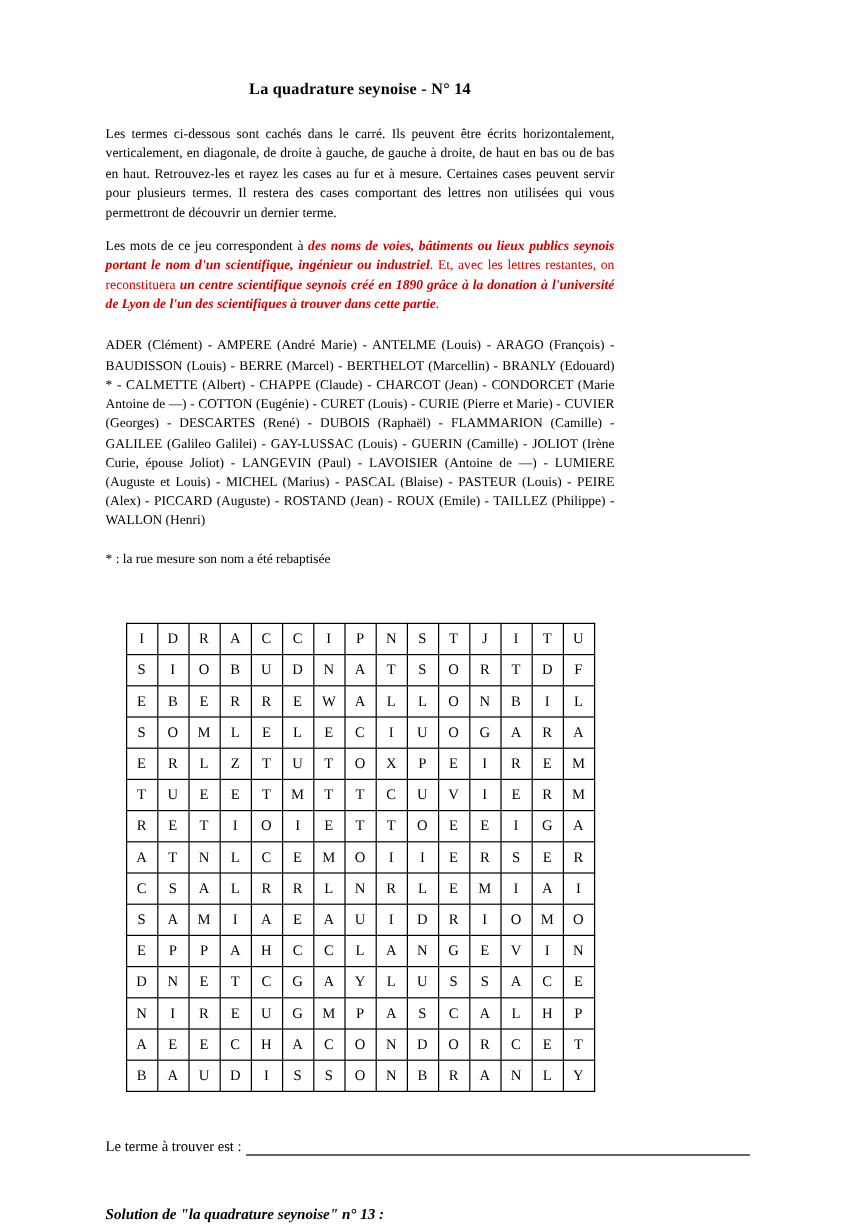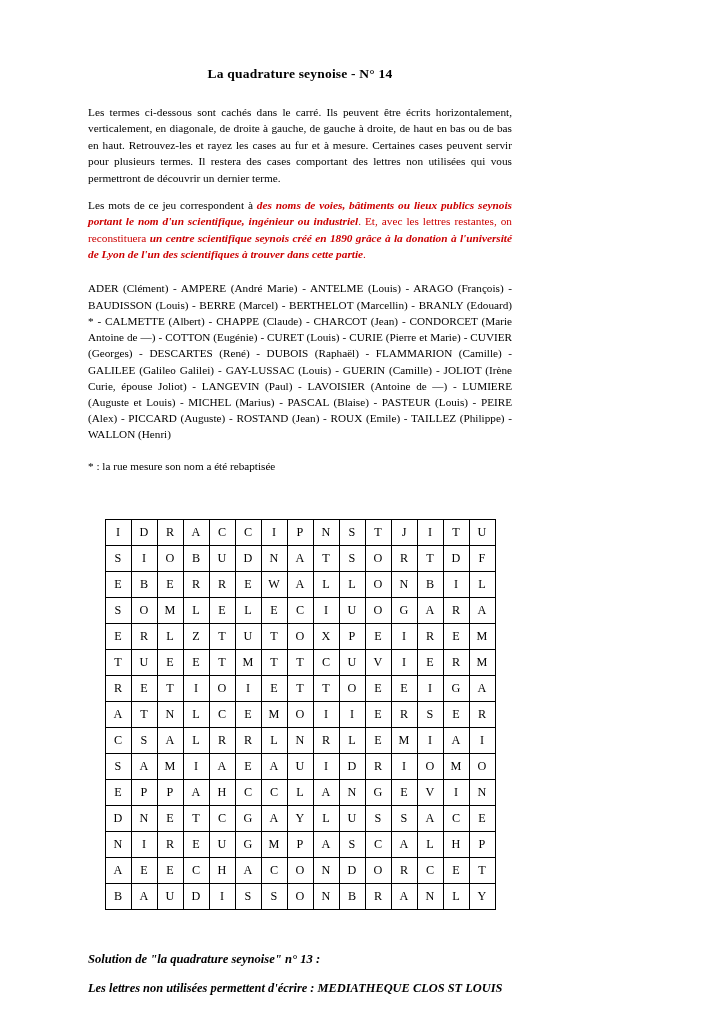--- a/index.html
+++ b/index.html
@@ -385,17 +385,20 @@
             <td>R</td>
             <td>A</td>
             <td>N</td>
             <td>L</td>
             <td>Y</td>
           </tr>
         </tbody>
     </table>
   </div>
 
+  <div class="answer-line">
+    <span>Le terme à trouver est :</span><span class="rule"></span>
+  </div>
 
   <div class="solution-title">Solution de "la quadrature seynoise" n° 13 :</div>
   <div class="solution-text">Les lettres non utilisées permettent d'écrire : MEDIATHEQUE CLOS ST LOUIS</div>
 
 </div>
 
 </body></html>

